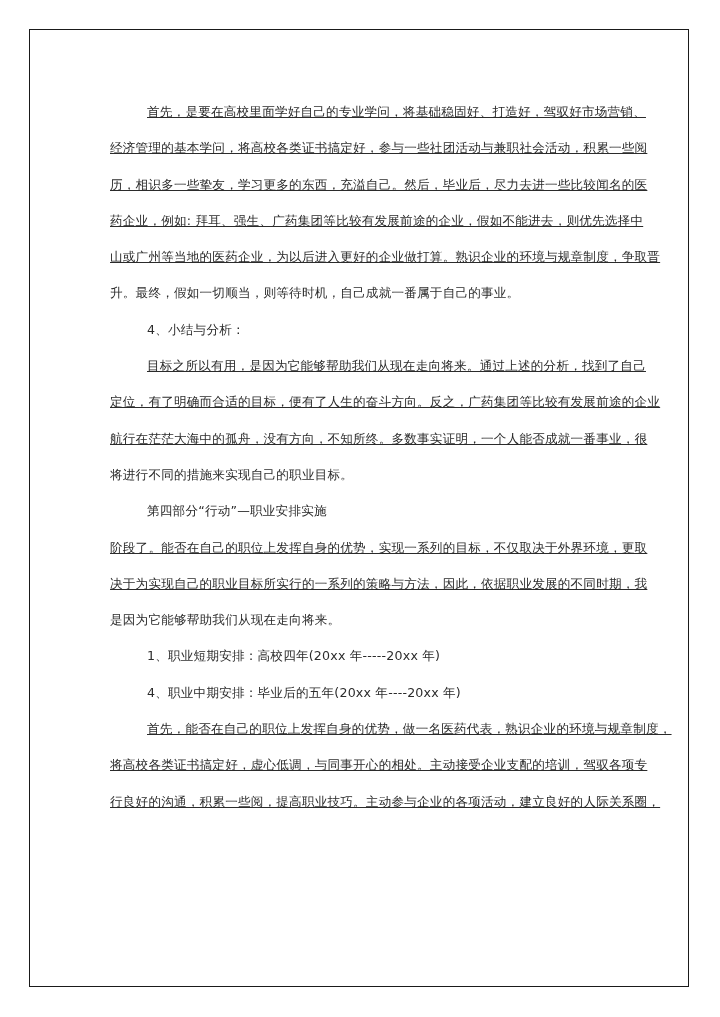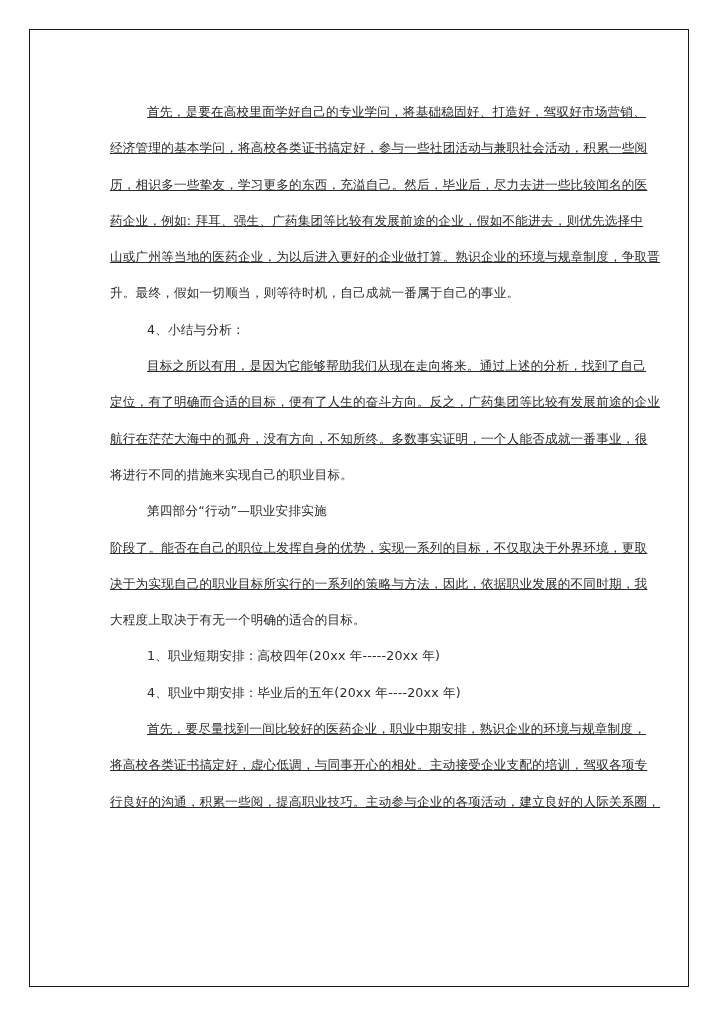--- a/index.html
+++ b/index.html
@@ -38,27 +38,27 @@
         <div class="line justify">定位，有了明确而合适的目标，便有了人生的奋斗方向。反之，广药集团等比较有发展前途的企业</div>
         <div class="line justify">航行在茫茫大海中的孤舟，没有方向，不知所终。多数事实证明，一个人能否成就一番事业，很</div>
         <div class="line">将进行不同的措施来实现自己的职业目标。</div>
       </div>
       <div>
         <div class="line indent">第四部分“行动”—职业安排实施</div>
       </div>
       <div>
         <div class="line justify">阶段了。能否在自己的职位上发挥自身的优势，实现一系列的目标，不仅取决于外界环境，更取</div>
         <div class="line justify">决于为实现自己的职业目标所实行的一系列的策略与方法，因此，依据职业发展的不同时期，我</div>
-        <div class="line">大程度上取决于有无一个明确的适合的目标。</div>
+        <div class="line">是因为它能够帮助我们从现在走向将来。</div>
       </div>
       <div>
         <div class="line indent">1、职业短期安排：高校四年(20xx 年-----20xx 年)</div>
       </div>
       <div>
         <div class="line indent">4、职业中期安排：毕业后的五年(20xx 年----20xx 年)</div>
       </div>
       <div>
-        <div class="line indent justify">首先，要尽量找到一间比较好的医药企业，职业中期安排，熟识企业的环境与规章制度，</div>
+        <div class="line indent justify">首先，能否在自己的职位上发挥自身的优势，做一名医药代表，熟识企业的环境与规章制度，</div>
         <div class="line justify">将高校各类证书搞定好，虚心低调，与同事开心的相处。主动接受企业支配的培训，驾驭各项专</div>
         <div class="line justify">行良好的沟通，积累一些阅，提高职业技巧。主动参与企业的各项活动，建立良好的人际关系圈，</div>
       </div>
     </div>
 </div>
 
 </body></html>

